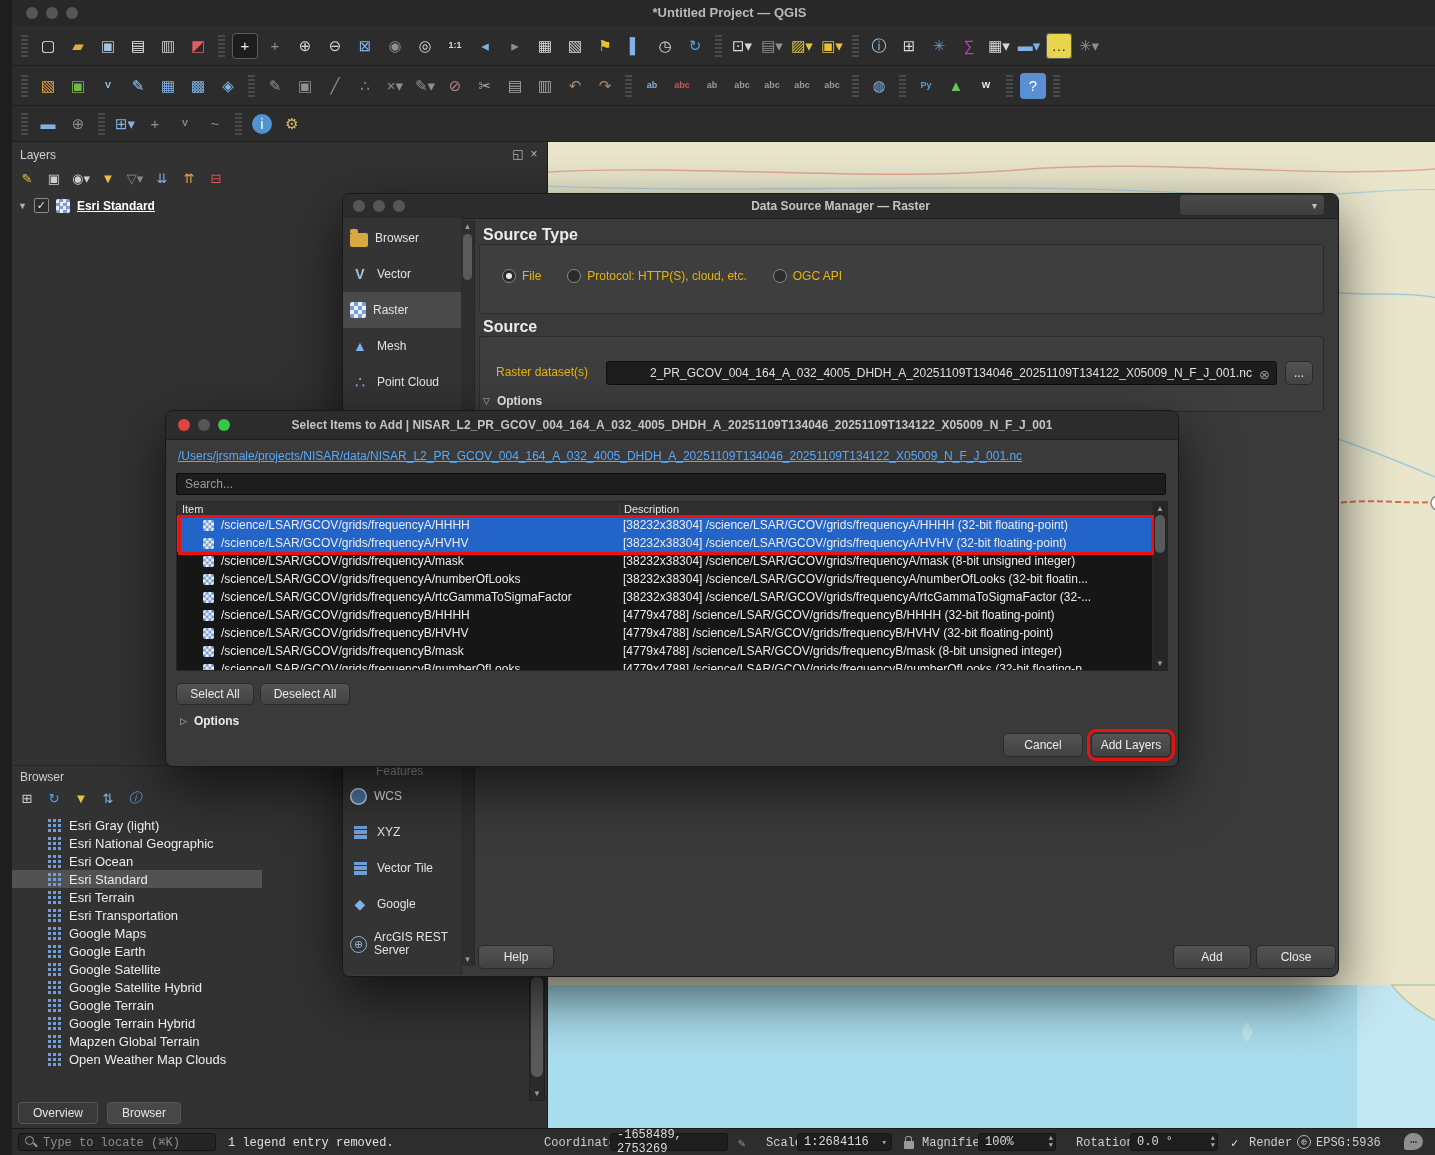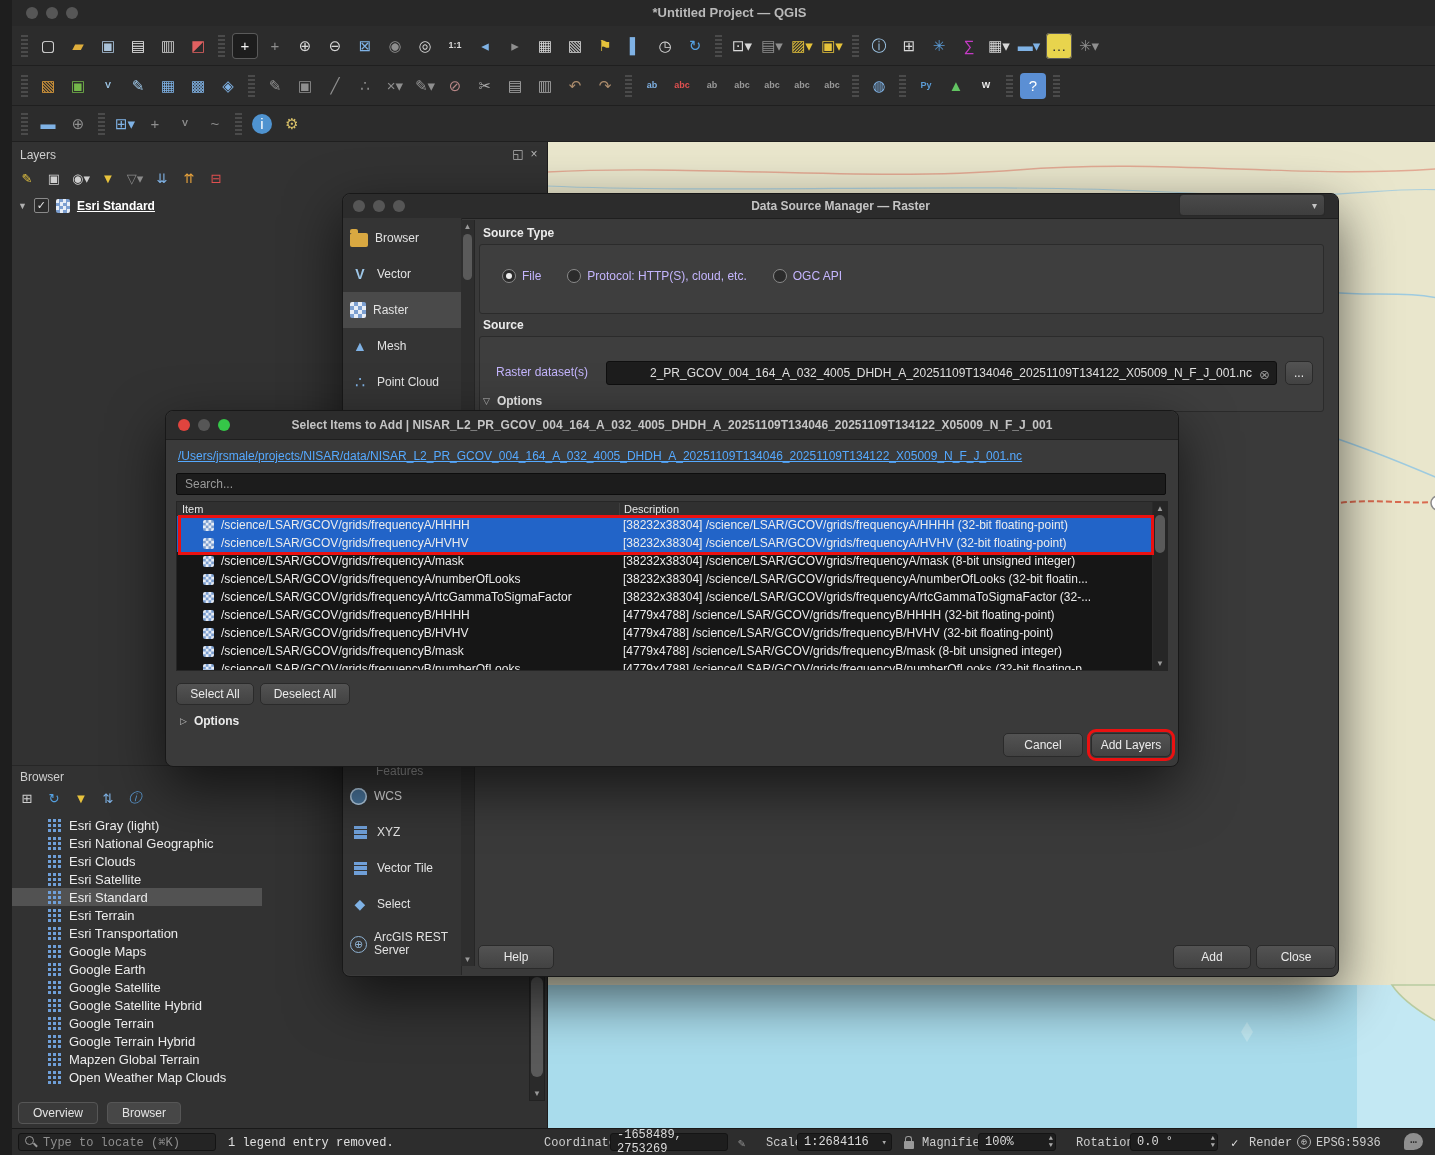--- a/index.html
+++ b/index.html
@@ -71,26 +71,26 @@
   .si.ic-delim .si-icon::before{content:"≡";color:#9ec7e8;}
   .si.ic-dim{height:14px;color:#989898;padding-left:33px;font-size:12px;}
   .si.ic-globe .si-icon{background:#49759c;border-radius:50%;width:17px;height:17px;box-shadow:inset 0 0 0 1.5px #b9cfe2;}
   .si.ic-grid .si-icon::before,.si.ic-grid2 .si-icon::before{content:"";width:13px;height:13px;display:block;
      background:repeating-linear-gradient(0deg,#6f9fd8 0 4px,#343434 4px 5px),repeating-linear-gradient(90deg,#6f9fd8 0 4px,#34343400 4px 5px);}
   .si.ic-scene .si-icon::before{content:"◆";color:#7fb2e5;}
   .si.ic-arcgis{height:44px;}
   .si.ic-arcgis .si-icon{border:1.5px solid #8fb3d4;border-radius:50%;width:15px;height:15px;color:#8fb3d4;font-size:11px;}
   .si.ic-arcgis .si-icon::before{content:"⊕";}
   #dsm-sb{position:absolute;left:118px;top:26px;width:13px;bottom:10px;background:#2e2e2e;border-right:1px solid #262626;}
-  .dsm-label{position:absolute;font-weight:bold;color:#ebebeb;font-size:12px;}
+  .dsm-label{position:absolute;font-weight:bold;color:#ebebeb;font-size:16px;}
   .groupbox{position:absolute;background:#3e3e3e;border:1px solid #2b2b2b;border-radius:3px;}
   .radio-row{display:flex;align-items:center;gap:6px;}
   .radio{width:12px;height:12px;border-radius:50%;border:1px solid #8a8a8a;background:#2b2b2b;position:relative;flex:0 0 auto;}
   .radio-row.on .radio::after{content:"";position:absolute;inset:3px;background:#ececec;border-radius:50%;}
-  .rlabel{font-size:12px;color:#c4b5fd;white-space:nowrap;}
+  .rlabel{font-size:12px;color:#eab308;white-space:nowrap;}
   .txtfield{position:absolute;background:#1d1d1d;border:1px solid #0f0f0f;border-radius:3px;height:24px;color:#e0e0e0;font-size:12px;
      display:flex;align-items:center;justify-content:flex-end;padding:0 24px 0 8px;overflow:hidden;white-space:nowrap;box-sizing:border-box;}
   .clear-x{position:absolute;right:6px;top:5px;color:#9a9a9a;font-size:13px;}
   .btn{position:absolute;background:linear-gradient(#535353,#424242);border:1px solid #2a2a2a;border-radius:5px;color:#ebebeb;font-size:12px;
      display:flex;align-items:center;justify-content:center;box-sizing:border-box;}
   .combo{position:absolute;left:836px;width:146px;height:22px;background:linear-gradient(#4a4a4a,#3e3e3e);border:1px solid #292929;border-radius:4px;
      display:flex;align-items:center;justify-content:flex-end;padding-right:7px;box-sizing:border-box;}
   .combo::after{content:"▾";color:#c4c4c4;font-size:10px;}
   .expander{position:absolute;display:flex;align-items:center;gap:7px;font-size:12px;font-weight:bold;color:#ebebeb;}
   .expander .ex-tri{font-size:9px;color:#c0c0c0;font-weight:normal;}
@@ -463,25 +463,21 @@
     <div class="br-item">
         <span class="grid-ic"></span>
         <span class="br-label">Esri Gray (light)</span>
       </div>
         <div class="br-item">
         <span class="grid-ic"></span>
         <span class="br-label">Esri National Geographic</span>
       </div>
         <div class="br-item">
         <span class="grid-ic"></span>
-        <span class="br-label">Esri Clouds</span>
-      </div>
-        <div class="br-item">
-        <span class="grid-ic"></span>
-        <span class="br-label">Esri Satellite</span>
+        <span class="br-label">Esri Ocean</span>
       </div>
         <div class="br-item selected">
         <span class="grid-ic"></span>
         <span class="br-label">Esri Standard</span>
       </div>
         <div class="br-item">
         <span class="grid-ic"></span>
         <span class="br-label">Esri Terrain</span>
       </div>
         <div class="br-item">
@@ -585,21 +581,21 @@
           <div class="si ic-grid">
           <span class="si-icon"></span>
           <span class="si-label">XYZ</span>
         </div>
           <div class="si ic-grid2">
           <span class="si-icon"></span>
           <span class="si-label">Vector Tile</span>
         </div>
           <div class="si ic-scene">
           <span class="si-icon"></span>
-          <span class="si-label">Select</span>
+          <span class="si-label">Google</span>
         </div>
           <div class="si ic-arcgis">
           <span class="si-icon"></span>
           <span class="si-label">ArcGIS REST Server</span>
         </div>
         </div>
     </div>
     <div id="dsm-sb">
       <span class="sarrow" style="top:2px">▲</span>
       <div class="vthumb" style="top:14px;height:46px;left:2px;right:2px"></div>

